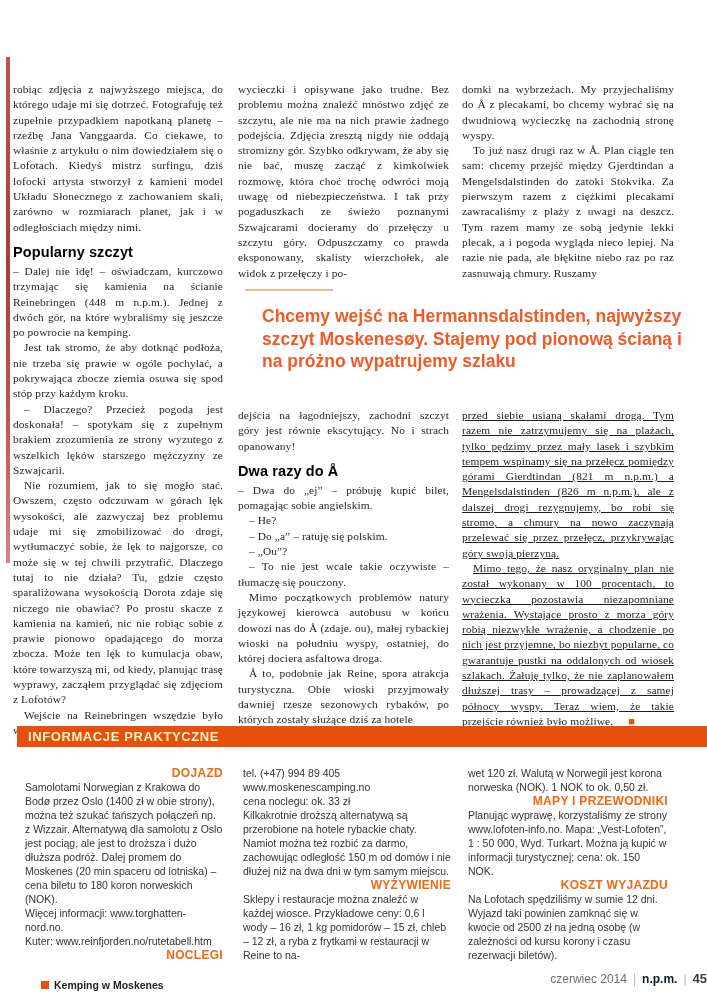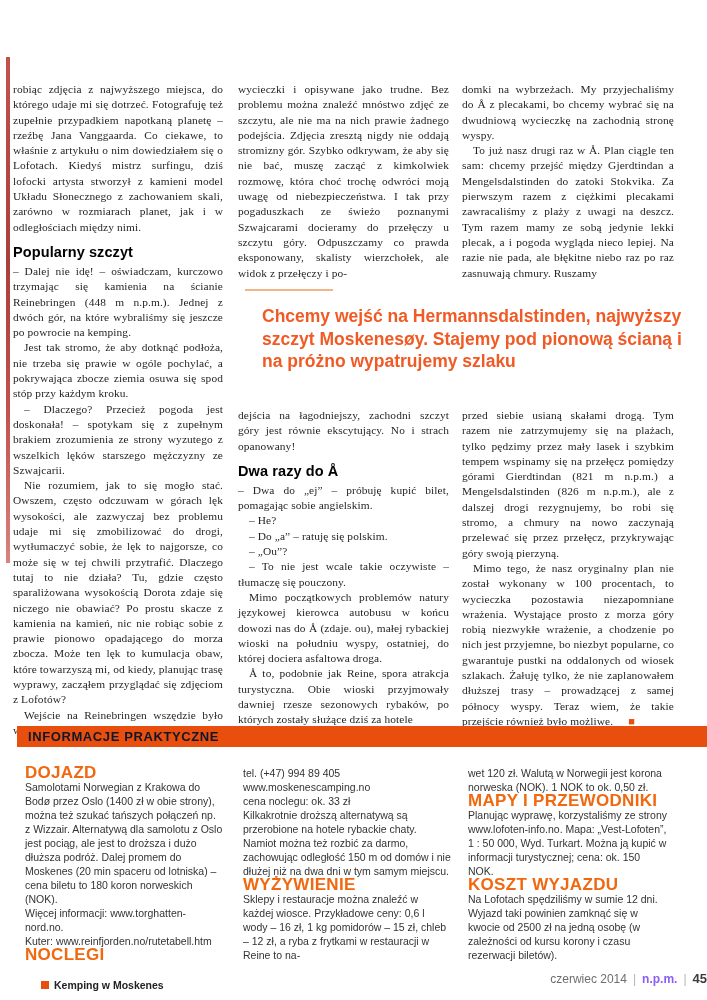--- a/index.html
+++ b/index.html
@@ -8,51 +8,51 @@
   
   .red-edge{position:absolute;left:6px;top:57px;width:4px;height:506px;
             background:linear-gradient(#c2524c,#a93f3c 40%,#c2524c 70%,#d8837e);}
   
   .col{position:absolute;font-size:11.4px;line-height:15.3px;color:#1f1f1f;
        text-align:justify;letter-spacing:0.1px;}
   .col1{left:13px;top:82px;width:210px;}
   .col2top{left:238px;top:82px;width:211px;}
   .col3top{left:462px;top:82px;width:212px;}
   .col2bot{left:238px;top:408px;width:211px;}
-  .col3bot{left:462px;top:408px;width:212px;}
+  .col3bot{left:462px;top:408px;width:212px;text-decoration:underline;}
   .body-p{margin:0;}
   .body-p.ind{text-indent:11px;}
   .article-subhead{font-family:"Liberation Sans",sans-serif;font-size:14.5px;line-height:16px;
                    font-weight:bold;color:#000000;margin:9px 0 4px 0;text-align:left;}
   
   .quote-rule{position:absolute;left:245px;top:289px;width:88px;height:2px;background:#f3b488;}
   .pullquote{position:absolute;left:262px;top:305px;width:432px;
              font-family:"Liberation Sans",sans-serif;font-weight:bold;
              font-size:17.5px;line-height:22.5px;color:#f15a24;text-align:left;}
   
   .info-bar{position:absolute;left:17px;top:726px;width:690px;height:21px;box-sizing:border-box;
-            background:#e84e0d;color:#0f172a;font-family:"Liberation Sans",sans-serif;
+            background:#e84e0d;color:#fef9c3;font-family:"Liberation Sans",sans-serif;
             font-weight:bold;font-size:13px;line-height:21px;padding-left:11px;letter-spacing:0.6px;}
   .pcol{position:absolute;top:766px;font-family:"Liberation Sans",sans-serif;
         font-size:10.5px;line-height:14px;color:#333333;text-align:left;}
   .pcol1{left:25px;width:198px;}
   .pcol2{left:243px;width:208px;}
   .pcol3{left:468px;width:200px;}
-  .info-subhead{margin:0;font-size:17px;line-height:14px;font-weight:bold;color:#f0680f;
-                font-family:"Liberation Sans",sans-serif;letter-spacing:0.3px;}
+  .info-subhead{margin:0;font-size:12px;line-height:14px;font-weight:bold;color:#f0680f;
+                font-family:"Liberation Sans",sans-serif;letter-spacing:0.3px;text-align:right;}
   .info-p{margin:0;}
   .info-p.ind{padding-left:14px;}
   .info-bullet{margin:16px;font-weight:bold;color:#222222;}
   .sq{display:inline-block;width:8px;height:8px;background:#e84e0d;margin-right:5px;}
   .endmark{display:inline-block;color:#e84e0d;font-size:11px;margin-left:4px;line-height:11px;}
   
   .page-footer{position:absolute;right:34px;top:971px;font-family:"Liberation Sans",sans-serif;
                font-size:12px;color:#6e6e6e;white-space:nowrap;}
   .page-footer .pipe{color:#b5b5b5;margin:0 6px;}
-  .page-footer .mag{color:#8b5cf6;font-weight:bold;}
+  .page-footer .mag{color:#0f172a;font-weight:bold;}
   .page-footer .pnum{color:#3c3c3c;font-weight:bold;font-size:13px;text-align:center;}
 </style>
 </head>
 <body>
 
 <div class="page">
 
   <div class="red-edge"></div>
 
   <section class="col col1">

